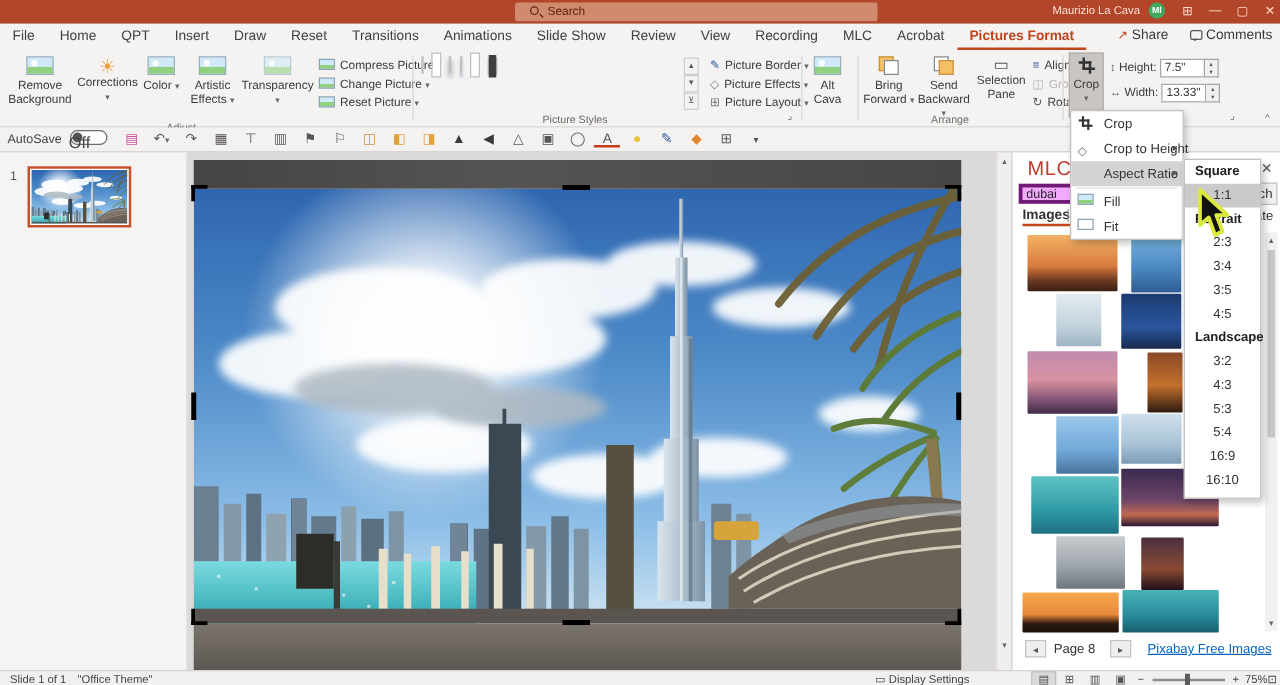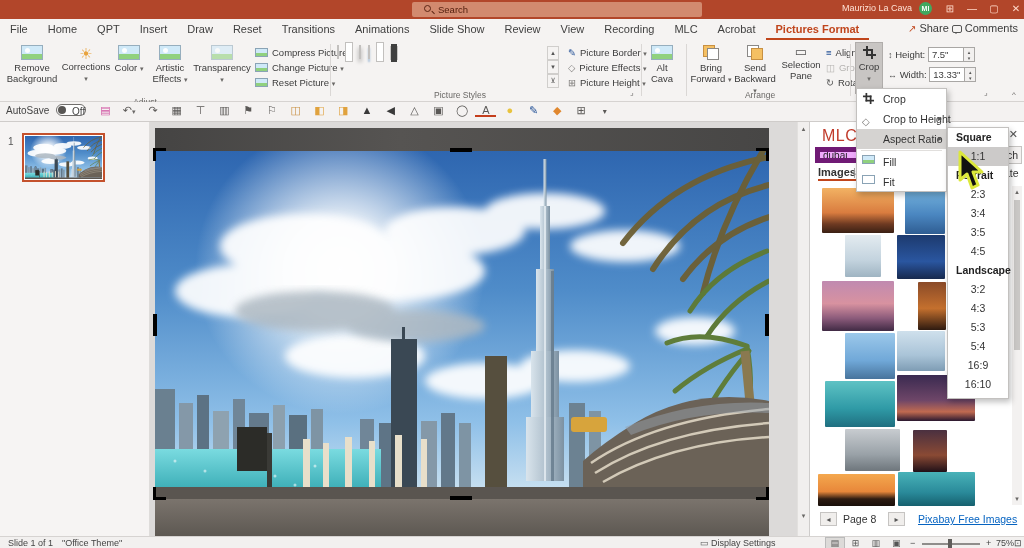--- a/index.html
+++ b/index.html
@@ -12,21 +12,21 @@
   .mag{left:424px;top:5px;width:7px;height:7px;border:1.4px solid #5a2413;border-radius:50%}
   .mag::after{content:"";position:absolute;left:6px;top:6px;width:4px;height:1.4px;background:#5a2413;transform:rotate(45deg)}
   .tb-user{right:112px;top:3px;font-size:9px;color:#ffe3d6}
   .tb-badge{right:92px;top:2px;width:13px;height:13px;border-radius:50%;background:#41a85f;color:#fff;font-size:7px;text-align:center;line-height:13px;font-weight:bold}
   .tb-win{top:3px;font-size:10px;color:#ffd9c9;width:16px;text-align:center}
   
   .tabrow{left:0;top:19px;width:1024px;height:21px;background:#f5f3f2}
   .tab{float:left;padding:4px 10px 0 10px;font-size:11px;color:#404040;height:21px;cursor:default}
   .tab.active{color:#c0451c;border-bottom:2.5px solid #c0451c;font-weight:bold}
   .tr-right{position:absolute;right:6px;top:3px}
-  .pill-btn{display:inline-block;font-size:11px;color:#3b3b3b;margin-left:0}
+  .pill-btn{display:inline-block;font-size:11px;color:#3b3b3b;margin-left:14px}
   .share-ic{display:inline-block;color:#c0451c;font-size:10px;margin-right:3px}
   .bubble{display:inline-block;width:10px;height:8px;border:1.2px solid #555;border-radius:2px;margin-right:3px;position:relative;top:1px}
   .bubble::after{content:"";position:absolute;left:1px;bottom:-4px;border:2px solid transparent;border-top-color:#555}
   
   .ribbon{left:0;top:40px;width:1024px;height:62px;background:#f5f3f2;border-bottom:1px solid #d6d3d1}
   .glabel{font-size:8.5px;color:#6a6866;text-align:center}
   .vsep{width:1px;background:#dad7d5;top:44px;height:52px}
   .bigbtn{text-align:center;font-size:9.5px;line-height:1.15;color:#3b3b3b}
   .pic{width:22px;height:15px;border:1px solid #96aebe;background:linear-gradient(180deg,#cfe9f8 58%,#90d17e 42%);display:inline-block;position:relative}
   .pic::before{content:"";position:absolute;left:3px;top:2px;width:5px;height:5px;border-radius:50%;background:#fff;opacity:.9}
@@ -48,41 +48,41 @@
   .sq2{width:16px;height:15px;position:relative;display:inline-block}
   .sq2::before{content:"";position:absolute;left:0;top:0;width:10px;height:10px;background:#f5c063;border:1px solid #c89042}
   .sq2::after{content:"";position:absolute;right:0;bottom:0;width:10px;height:10px;background:#fff;border:1px solid #8a8886}
   .sq2.back::before{background:#fff;border-color:#8a8886}
   .sq2.back::after{background:#f5c063;border-color:#c89042}
   
   .qat{left:0;top:102px;width:1024px;height:20px;background:#f4f2f1;border-bottom:1px solid #cfccca;font-size:10px}
   .qico{display:inline-block;width:21px;text-align:center;font-size:11px;color:#5a5856}
   .toggle{display:inline-block;width:30px;height:12px;border:1px solid #706e6c;border-radius:7px;background:#fff;position:relative;top:2px;margin:0 6px 0 4px}
   .toggle::before{content:"";position:absolute;left:1px;top:1px;width:8px;height:8px;border-radius:50%;background:#585654}
-  .toggle span{position:absolute;right:0;top:0.5px;font-size:10px;color:#444}
+  .toggle span{position:absolute;right:13px;top:0.5px;font-size:13px;color:#444}
   
   .thumbpanel{left:0;top:122px;width:150px;height:414px;background:#f6f4f3;border-right:1px solid #dedcda}
   .slideno{left:8px;top:136px;font-size:10px;color:#555}
   .thumbslide{left:22px;top:133px;width:83px;height:49px;border:2px solid #c4512c;background:#fff;padding:1px}
   .canvas{left:150px;top:122px;width:647px;height:414px;background:#dcdad9}
   .dimtop{left:155px;top:128px;width:614px;height:23px;background:linear-gradient(90deg,#454443,#565452 40%,#474645)}
   .dimbot{left:155px;top:499px;width:614px;height:37px;background:linear-gradient(180deg,#7b746d,#5d5852)}
   .photo{left:155px;top:151px;width:614px;height:348px}
   .h-c{background:#000}
   .corner{width:13px;height:13px;position:absolute}
   .tl{border-top:3px solid #000;border-left:3px solid #000}
   .tr2{border-top:3px solid #000;border-right:3px solid #000}
   .bl{border-bottom:3px solid #000;border-left:3px solid #000}
   .br{border-bottom:3px solid #000;border-right:3px solid #000}
   .vscroll{left:797px;top:122px;width:12px;height:414px;background:#f1efee;border-left:1px solid #e2e0de;text-align:center;font-size:7px;color:#6a6866}
   
   .pane{left:809px;top:122px;width:215px;height:414px;background:#fff;border-left:1px solid #cecccb}
   .pane-title{left:822px;top:127px;font-size:16px;color:#c13b2b;letter-spacing:.5px}
   .pane-x{right:6px;top:128px;font-size:11px;color:#555}
-  .pane-input{left:815px;top:147px;width:72px;height:16px;border:5px solid #701a75;font-size:10px;padding:0 3px;color:#222;background:#f0abfc}
+  .pane-input{left:815px;top:147px;width:72px;height:16px;border:3px solid #701a75;font-size:10px;padding:0 3px;color:#222;background:#f0abfc}
   .pane-searchbtn{left:940px;top:146px;width:82px;height:18px;background:#f3f1f0;border:1px solid #c6c4c2;font-size:10.5px;color:#333;text-align:right;padding:2px 3px 0 0}
   .ptab{left:818px;top:166px;font-size:11px;color:#333;font-weight:bold;border-bottom:2px solid #c0451c;padding-bottom:1px}
   .ptabsep{left:853px;top:166px;color:#999}
   .ptab2{left:1004px;top:167px;font-size:10.5px;color:#333}
   .thumb{position:absolute;border-radius:1px}
   .gscroll{left:1012px;top:186px;width:10px;height:319px;background:#f3f1f0;font-size:7px;color:#6a6866;text-align:center}
   .gthumbbar{left:1014px;top:200px;width:6px;height:150px;background:#c9c7c5}
   .pgbtn{width:17px;height:14px;background:#f0eeec;border:1px solid #c6c4c2;font-size:8px;color:#555;text-align:center;line-height:13px}
   .pglbl{font-size:10.5px;color:#333}
   .pxlink{font-size:10.5px;color:#0563c1;text-decoration:underline}
@@ -179,21 +179,21 @@
     <span class="gwrap gs4"><span class="gthumb"></span></span>
     <span class="gwrap gs5"><span class="gthumb"></span></span>
     <span class="gwrap gs6"><span class="gthumb"></span></span>
   </div>
   <div class="ab" style="left:547px;top:6px;width:12px;text-align:center;font-size:7px;color:#555;border:1px solid #d0cecc;line-height:12px">▴</div>
   <div class="ab" style="left:547px;top:20px;width:12px;text-align:center;font-size:7px;color:#555;border:1px solid #d0cecc;line-height:12px">▾</div>
   <div class="ab" style="left:547px;top:34px;width:12px;text-align:center;font-size:7px;color:#555;border:1px solid #d0cecc;line-height:12px">⊻</div>
 
   <div class="ab smallrow" style="left:568px;top:6px"><span style="color:#2b579a;margin-right:4px">✎</span><span>Picture Border</span> <span class="dda">▾</span></div>
   <div class="ab smallrow" style="left:568px;top:21px"><span style="color:#7a7876;margin-right:4px">◇</span><span>Picture Effects</span> <span class="dda">▾</span></div>
-  <div class="ab smallrow" style="left:568px;top:36px"><span style="color:#7a7876;margin-right:4px">⊞</span><span>Picture Height</span> <span class="dda">▾</span></div>
+  <div class="ab smallrow" style="left:568px;top:36px"><span style="color:#7a7876;margin-right:4px">⊞</span><span>Picture Layout</span> <span class="dda">▾</span></div>
   <div class="ab glabel" style="left:420px;top:50px;width:80px">Picture Styles</div>
   <div class="ab" style="left:630px;top:48px;font-size:8px;color:#6a6866">⌟</div>
   <div class="ab vsep" style="left:641px;top:4px;height:52px"></div>
 
   <div class="ab bigbtn" style="left:645px;top:5px;width:34px">
     <span class="pic"></span><br>
     <span>Alt Cava</span>
   </div>
   <div class="ab glabel" style="left:632px;top:66px;width:60px">Accessibility</div>
   <div class="ab vsep" style="left:686px;top:4px;height:52px"></div>

